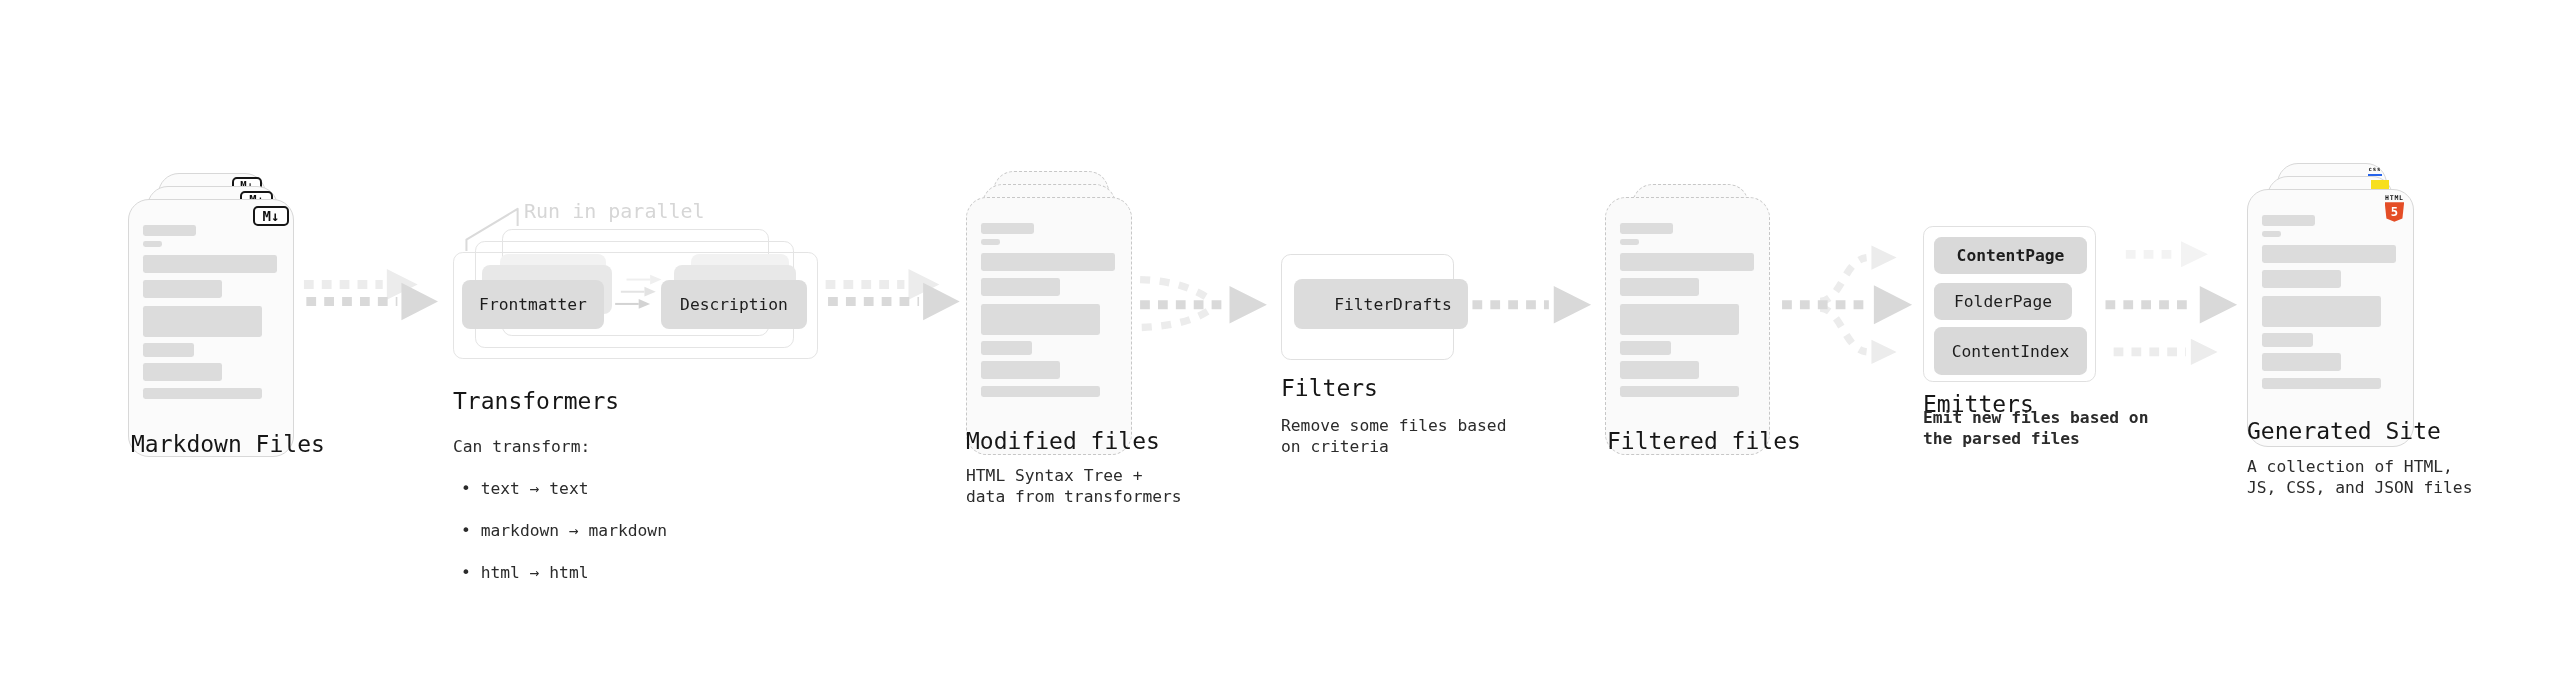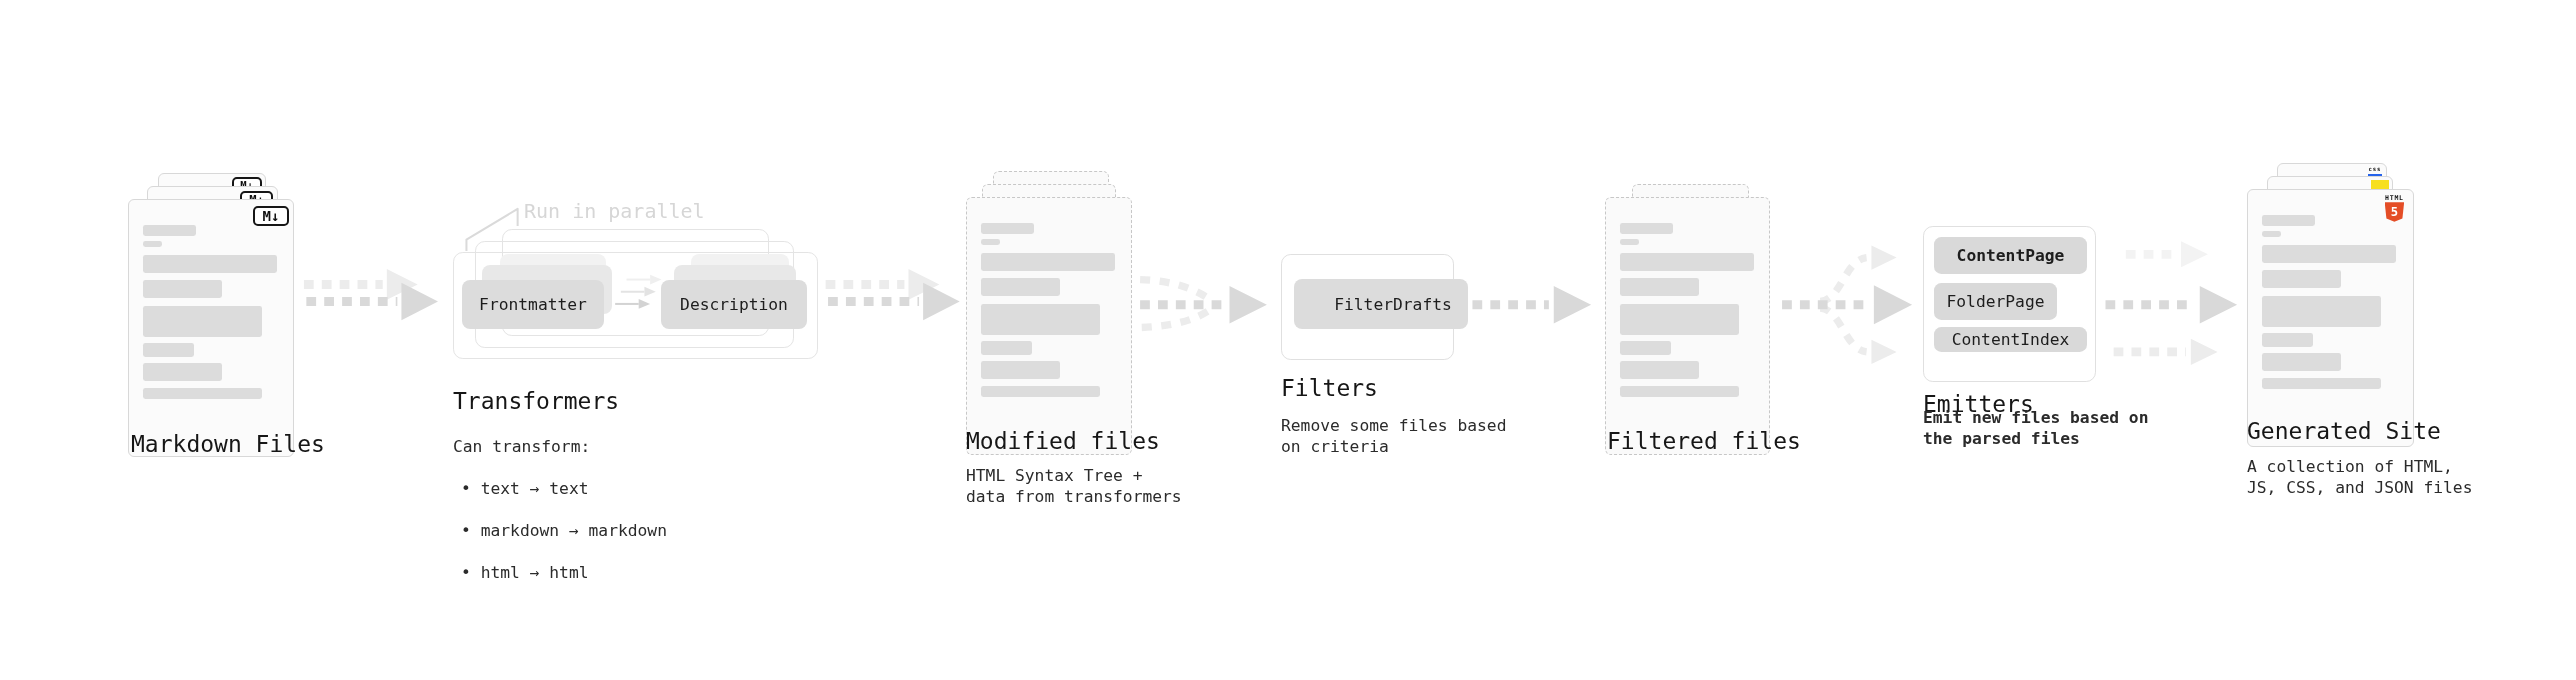--- a/index.html
+++ b/index.html
@@ -1,21 +1,21 @@
 <!DOCTYPE html>
 <html style="font-size:13px"><head>
 <meta charset="utf-8">
 <style>
   html,body{margin:0;padding:0;background:#fff;}
   #canvas{position:relative;width:2576px;height:681px;background:#ffffff;overflow:hidden;
           font-family:"DejaVu Sans Mono","Liberation Mono",monospace;}
   .grp{display:contents;}
 
   
-  .fcard{position:absolute;height:258px;background:#fbfbfb;border:1.6px solid #d8d8d8;border-radius:6px;box-sizing:border-box;}
+  .fcard{position:absolute;height:258px;background:#fbfbfb;border:1.6px solid #d8d8d8;border-radius:21px;box-sizing:border-box;}
   .fcard.dashed{background:#fafafa;border:1.6px dashed #c7c7c7;}
   .bar{position:absolute;left:14px;background:#dcdcdc;border-radius:2.4px;}
   .b1{top:25px;width:53px;height:10.6px}.b2{top:41px;width:18.7px;height:5.7px}
   .b3{top:55px;width:134px;height:18px}.b4{top:80px;width:79px;height:18px}
   .b5{top:106px;width:119px;height:31px}.b6{top:143px;width:51px;height:14px}
   .b7{top:163px;width:79px;height:18px}.b8{top:188px;width:119px;height:11.4px}
 
   
   .md-icon{position:absolute;right:4.1px;top:5.7px;width:36px;height:20.3px;border:2.4px solid #161616;border-radius:4.9px;
            background:#fff;color:#111;font-weight:bold;font-size:14px;line-height:16.3px;
@@ -215,22 +215,22 @@
           <i class="bar b8"></i>
       </div>
     </div>
     <div class="stage-label" style="left:1607px;top:429px;">Filtered files</div>
   </div>
 
   
   <div class="grp">
     <div class="panel" style="left:1923px;top:226px;width:173px;height:156px;"></div>
     <div class="pill em" style="left:1934px;top:237px;width:153px;height:37px;font-weight:bold;">ContentPage</div>
-    <div class="pill em" style="left:1934px;top:283px;width:123px;height:37px;">FolderPage</div>
-    <div class="pill em" style="left:1934px;top:327px;width:153px;height:25px;">ContentIndex</div>
+    <div class="pill em" style="left:1934px;top:283px;width:138px;height:37px;">FolderPage</div>
+    <div class="pill em" style="left:1934px;top:327px;width:153px;height:48px;">ContentIndex</div>
     <div class="stage-label" style="left:1923px;top:392px;">Emitters</div>
     <div class="stage-desc" style="left:1923px;top:407px;font-weight:bold;">Emit new files based on
 the parsed files</div>
   </div>
 
   
   <div class="grp">
     <div class="fcard" style="left:2277px;top:163px;width:110px;">
       <div class="css-icon">
         <div class="css-word">css</div>

